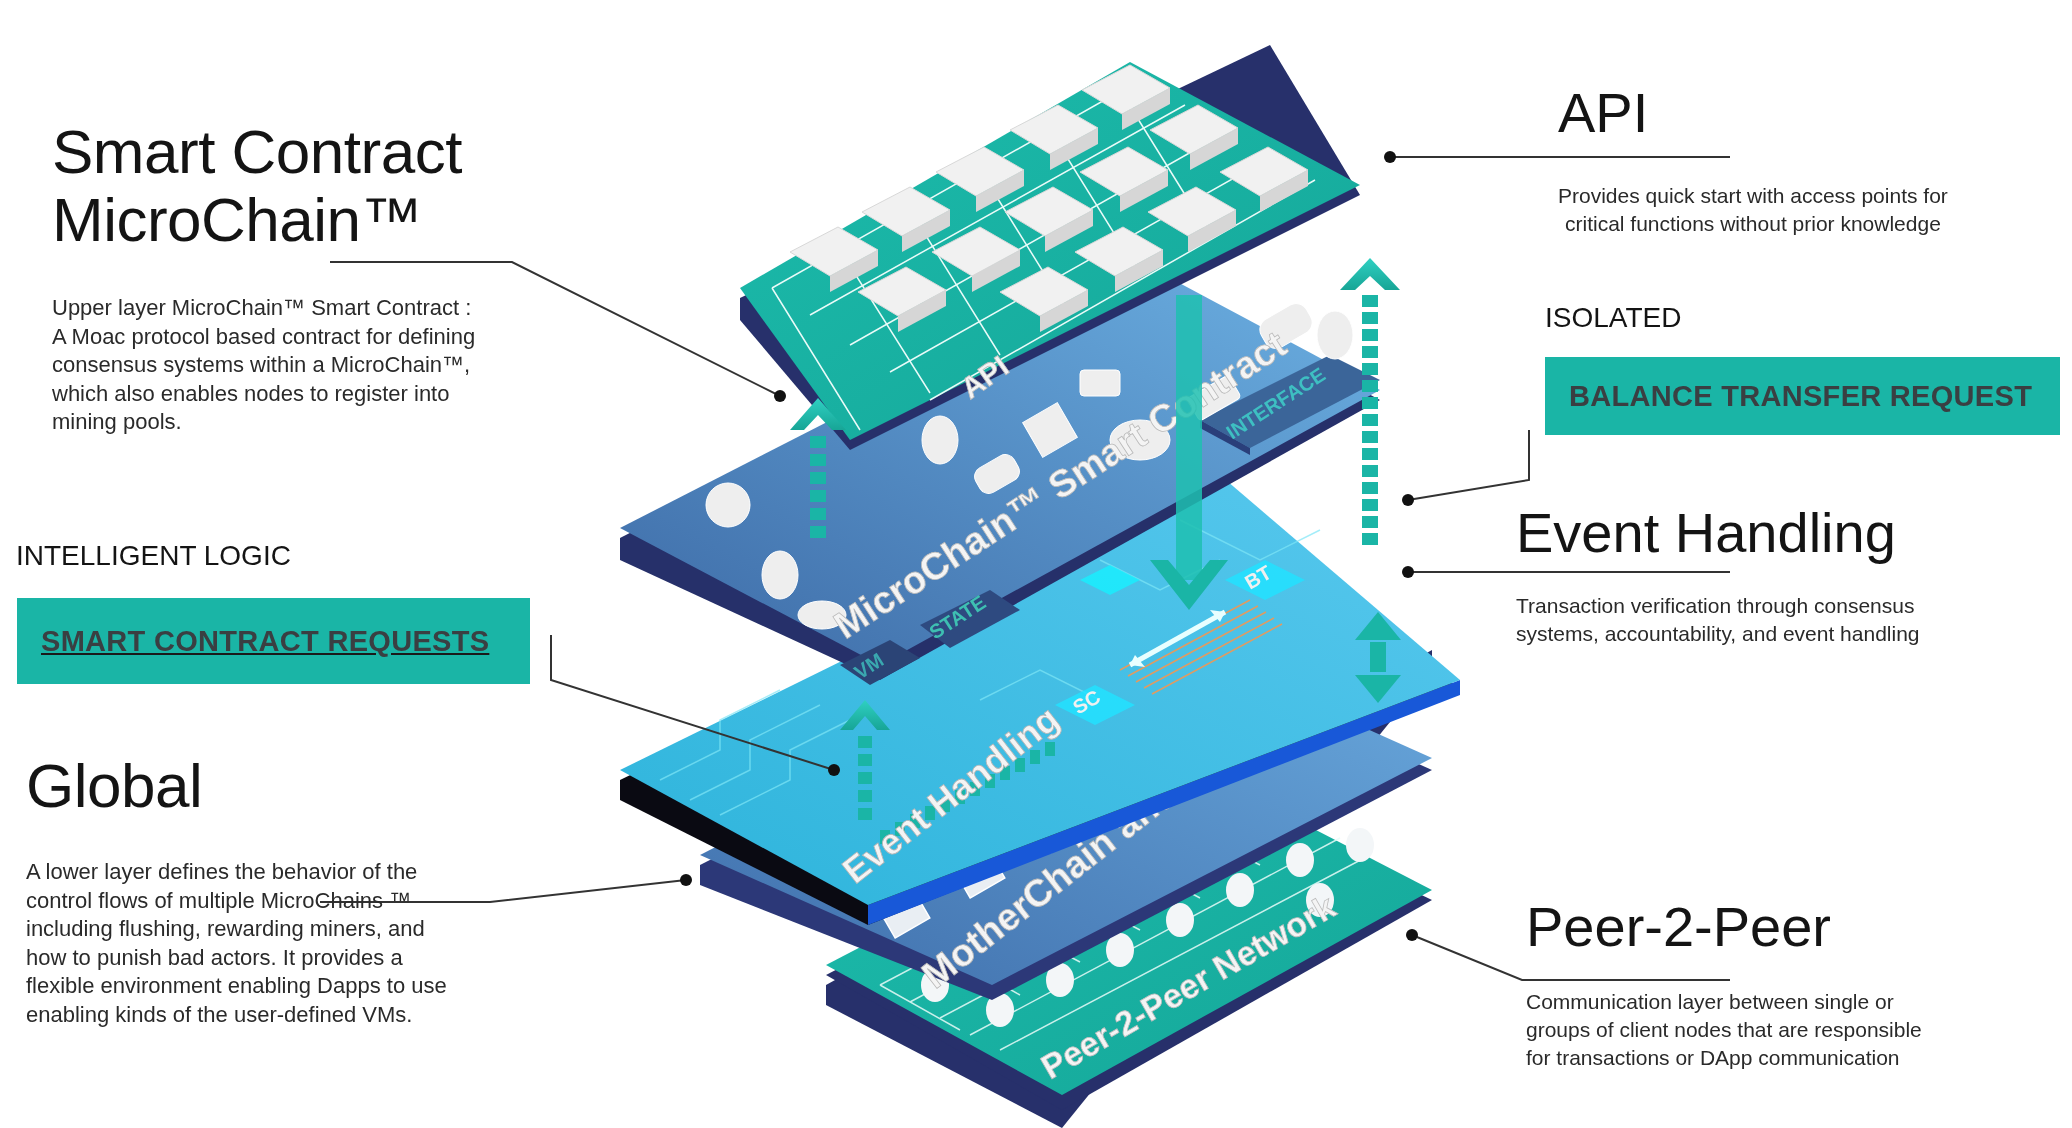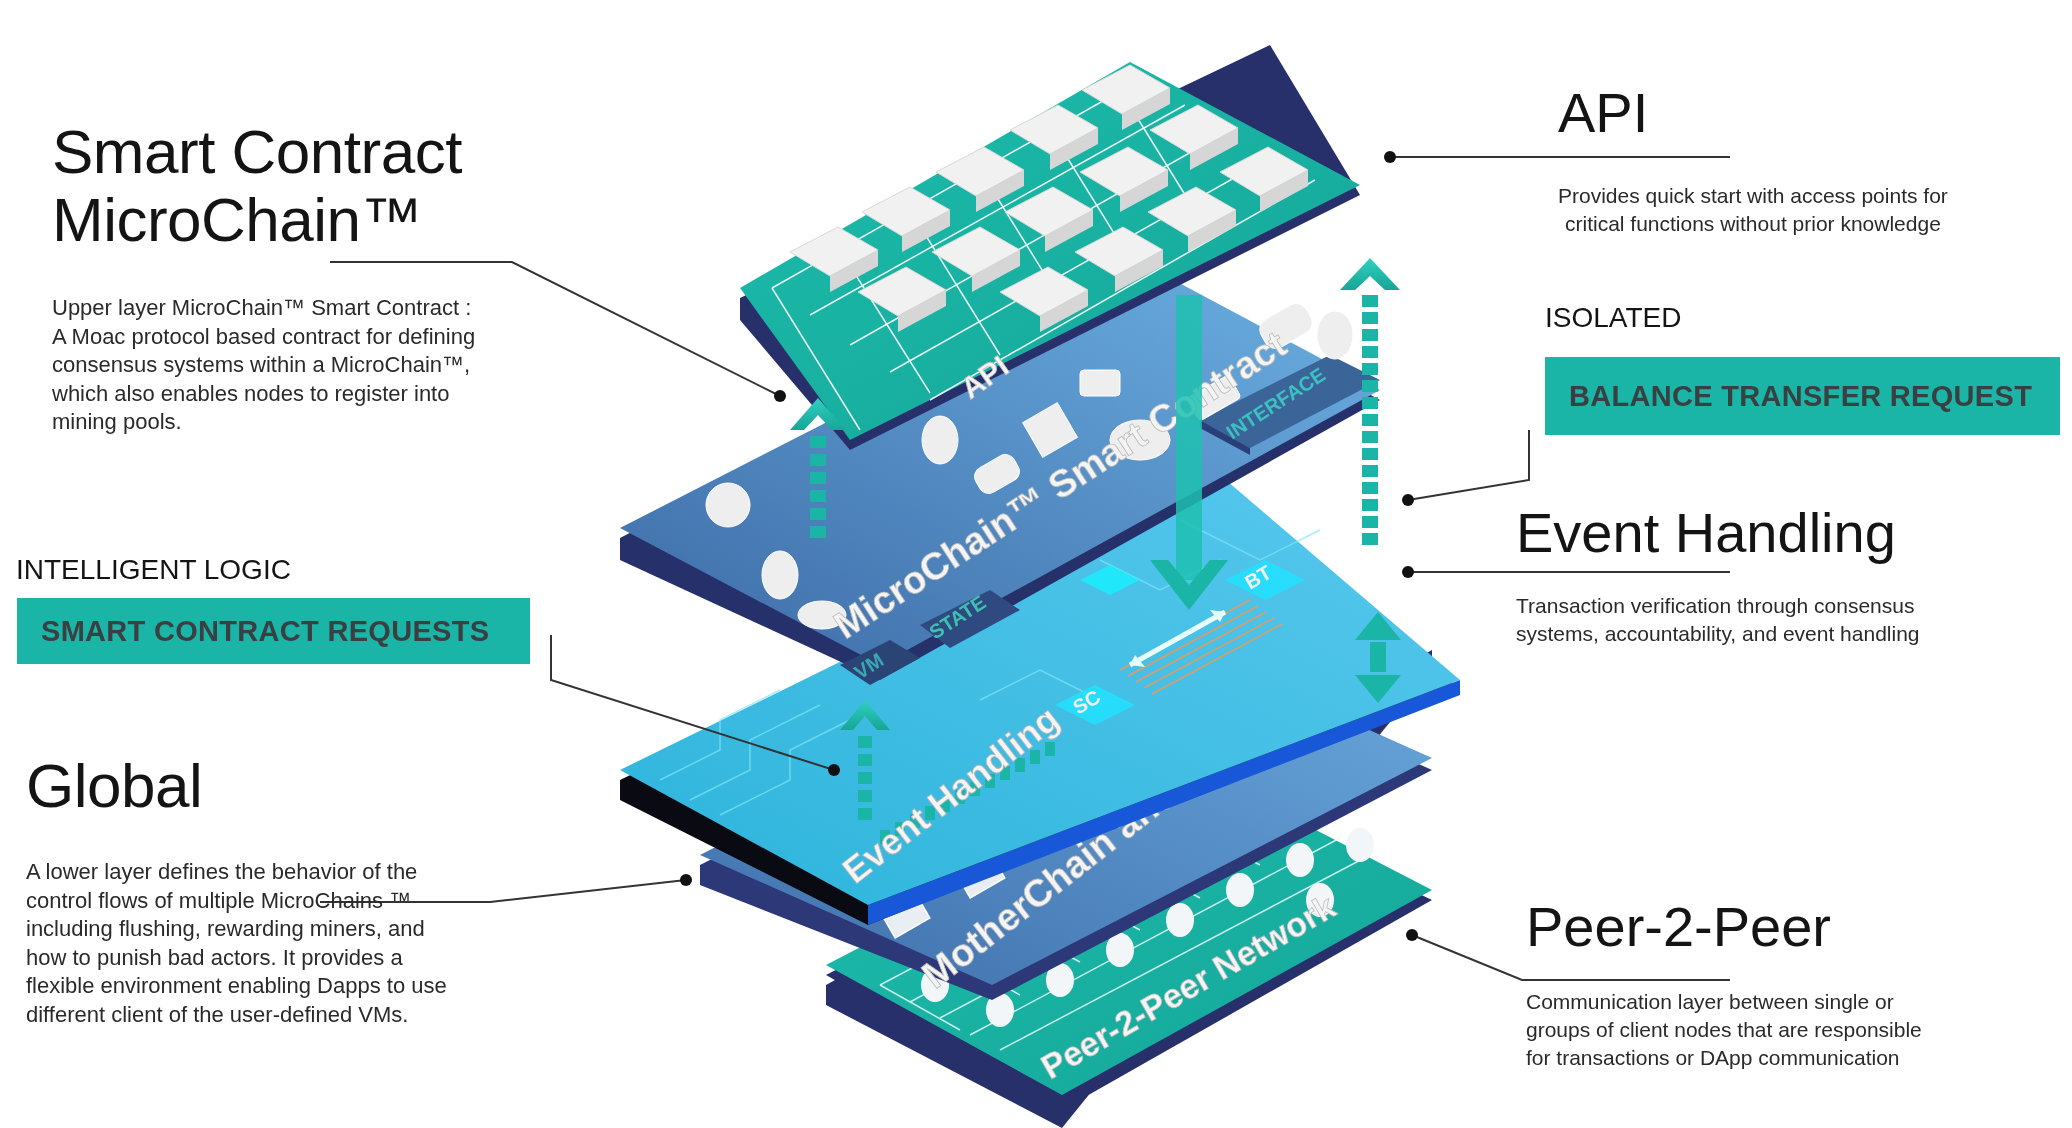--- a/index.html
+++ b/index.html
@@ -275,34 +275,34 @@
   <div class="title-xl">MicroChain™</div>
   <div class="desc" style="margin-top:40px;">
     <div>Upper layer MicroChain™ Smart Contract :</div>
     <div>A  Moac  protocol based contract for defining</div>
     <div>consensus systems within  a MicroChain™,</div>
     <div>which also enables nodes to register into</div>
     <div>mining pools.</div>
   </div>
 </div>
 
-<div class="abs title-m" style="left:16px;top:534px;margin-top:14px;">INTELLIGENT LOGIC</div>
-<div class="abs tag-box" style="left:17px;top:598px;width:513px;height:66px;">
+<div class="abs title-m" style="left:16px;top:534px;">INTELLIGENT LOGIC</div>
+<div class="abs tag-box" style="left:17px;top:598px;width:513px;height:86px;text-decoration:underline;">
   <span class="tag-text">SMART CONTRACT REQUESTS</span>
 </div>
 
 <div class="abs" style="left:26px;top:752px;">
   <div class="title-xl">Global</div>
   <div class="desc" style="margin-top:38px;">
     <div>A lower layer defines the behavior of the</div>
     <div>control flows of multiple MicroChains ™</div>
     <div>including flushing, rewarding miners, and</div>
     <div>how to punish bad actors. It provides a</div>
     <div>flexible environment enabling Dapps to use</div>
-    <div>different client of the user-defined VMs.</div>
+    <div>enabling kinds of the user-defined VMs.</div>
   </div>
 </div>
 
 <div class="abs" style="left:1558px;top:82px;">
   <div class="title-l">API</div>
   <div class="desc-s" style="margin-top:38px;text-align:center;">
     <div>Provides quick start with access points for</div>
     <div>critical functions without prior knowledge</div>
   </div>
 </div>

